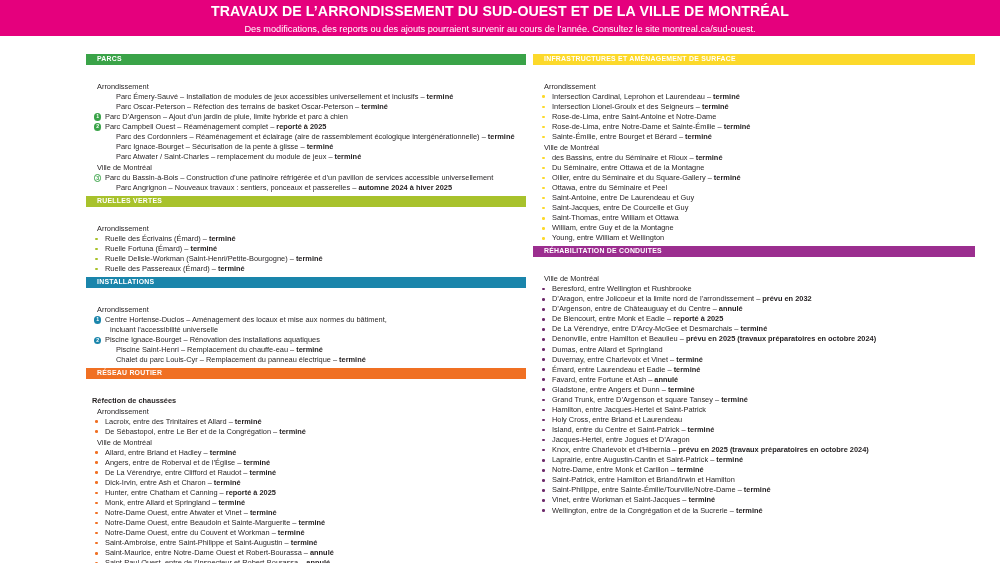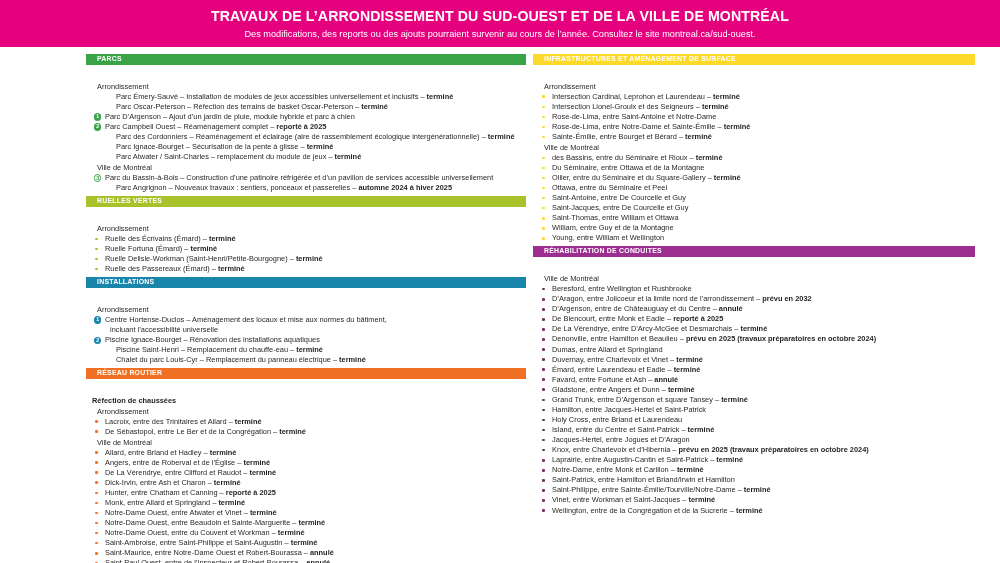--- a/index.html
+++ b/index.html
@@ -6,21 +6,21 @@
   html, body {
     width: 1000px; height: 563px;
     background: #ffffff;
     font-family: "Liberation Sans", sans-serif;
     overflow: hidden;
   }
   .page { position: relative; width: 1000px; height: 563px; background:#fff; }
 
   
   .banner {
-    position: absolute; left: 0; top: 0; width: 1000px; height: 47px;
+    position: absolute; left: 0; top: 0; width: 1000px; height: 36px;
     background: #e5007d;
     display: flex; flex-direction: column;
     align-items: center; justify-content: center;
   }
   .banner-title {
     color: #ffffff; font-size: 14.6px; font-weight: bold;
     letter-spacing: .1px; text-align: center;
     font-family: "Liberation Sans", sans-serif;
     transform: scaleX(.97);
   }
@@ -138,21 +138,21 @@
               <span class="txt">Parc Émery-Sauvé – Installation de modules de jeux accessibles universellement et inclusifs – <b>terminé</b></span>
             </div>
             <div class="row indent">
               <span class="mk"></span>
               <span class="txt">Parc Oscar-Peterson – Réfection des terrains de basket Oscar-Peterson – <b>terminé</b></span>
             </div>
             <div class="row">
               <span class="mk">
                 <span class="num num-green">1</span>
               </span>
-              <span class="txt">Parc D’Argenson – Ajout d’un jardin de pluie, module hybride et parc à chien</span>
+              <span class="txt">Parc D’Argenson – Ajout d’un jardin de pluie, limite hybride et parc à chien</span>
             </div>
             <div class="row">
               <span class="mk">
                 <span class="num num-green">2</span>
               </span>
               <span class="txt">Parc Campbell Ouest – Réaménagement complet – <b>reporté à 2025</b></span>
             </div>
             <div class="row indent">
               <span class="mk"></span>
               <span class="txt">Parc des Cordonniers – Réaménagement et éclairage (aire de rassemblement écologique intergénérationnelle) – <b>terminé</b></span>
@@ -407,21 +407,21 @@
             <div class="row">
               <span class="mk">
                 <span class="dot dot-yellow"></span>
               </span>
               <span class="txt">Ottawa, entre du Séminaire et Peel</span>
             </div>
             <div class="row">
               <span class="mk">
                 <span class="dot dot-yellow"></span>
               </span>
-              <span class="txt">Saint-Antoine, entre De Courcelle et Guy</span>
+              <span class="txt">Saint-Antoine, entre De Laurendeau et Guy</span>
             </div>
             <div class="row">
               <span class="mk">
                 <span class="dot dot-yellow"></span>
               </span>
               <span class="txt">Saint-Jacques, entre De Courcelle et Guy</span>
             </div>
             <div class="row">
               <span class="mk">
                 <span class="dot dot-yellow"></span>

